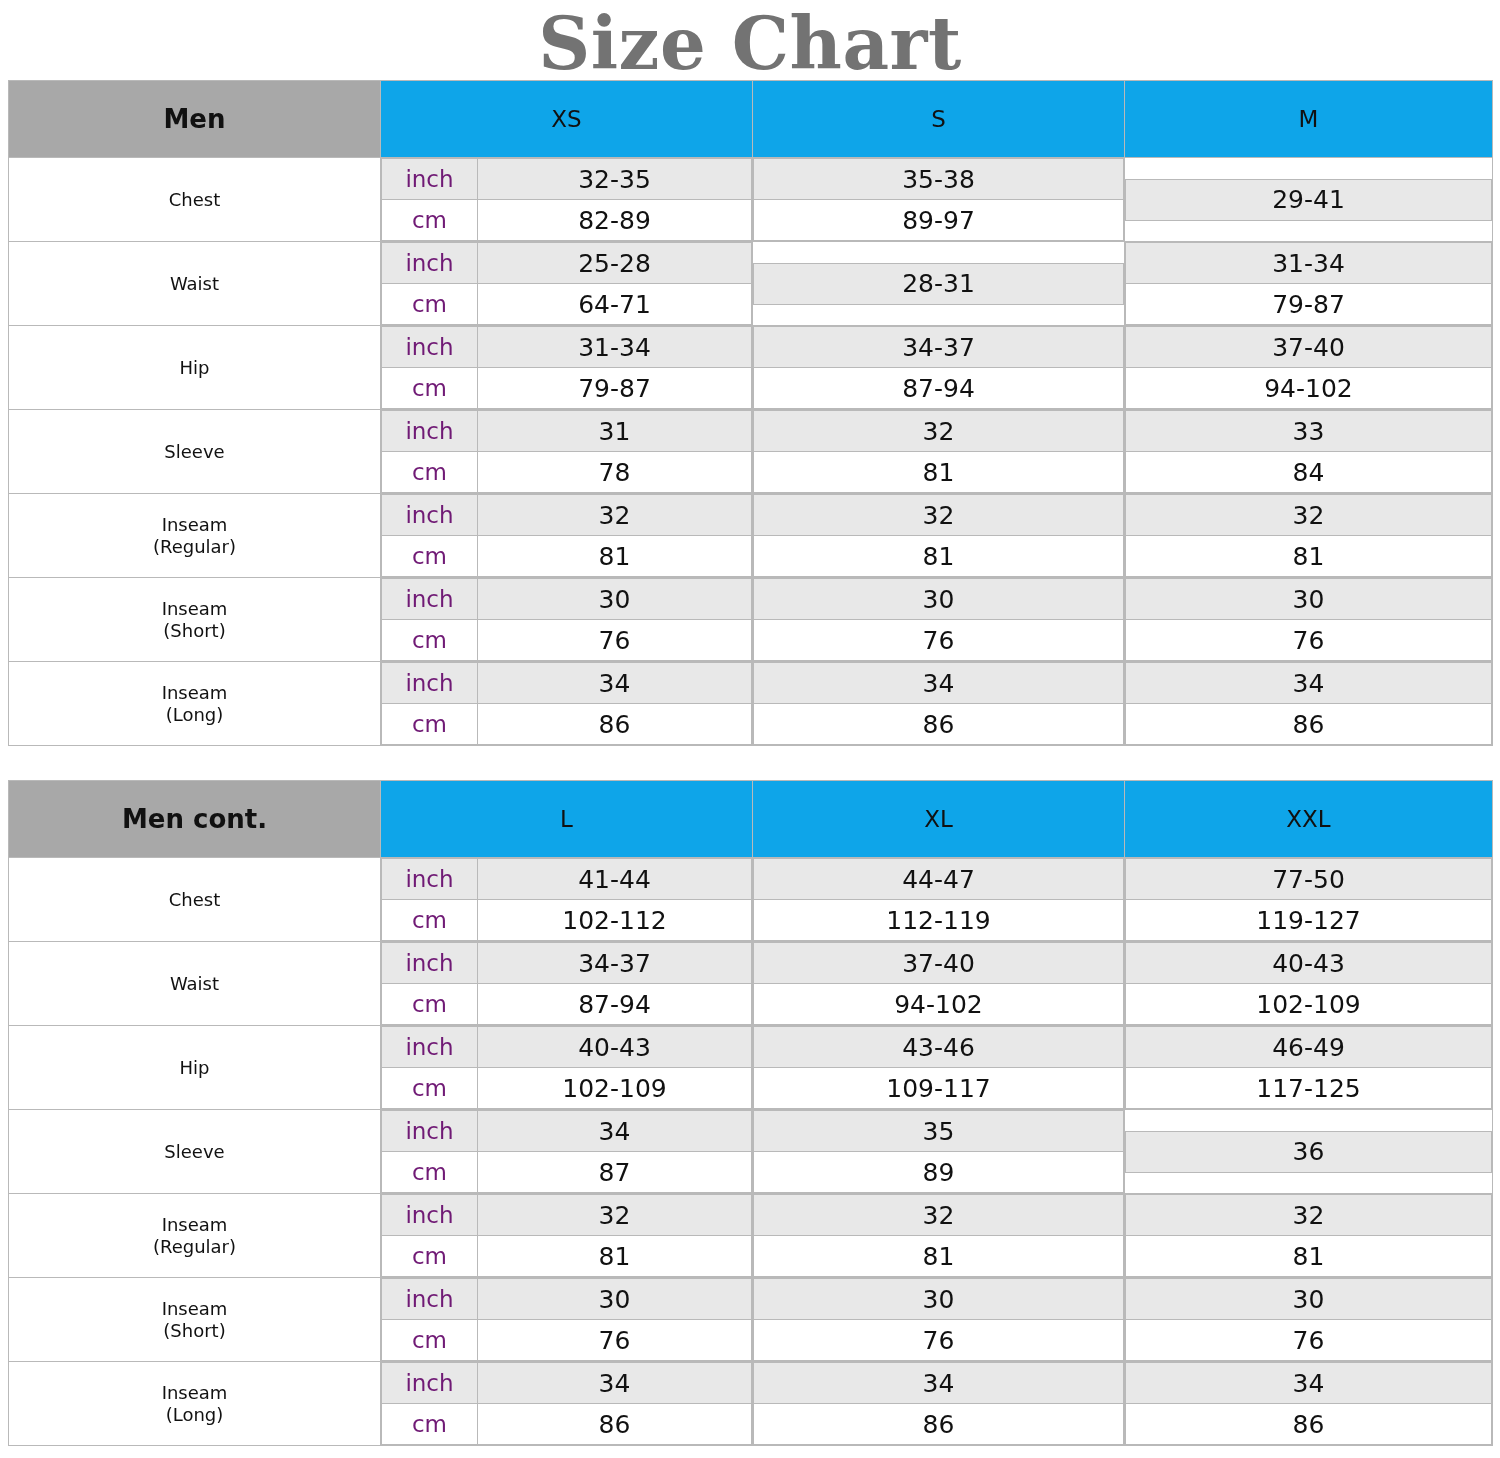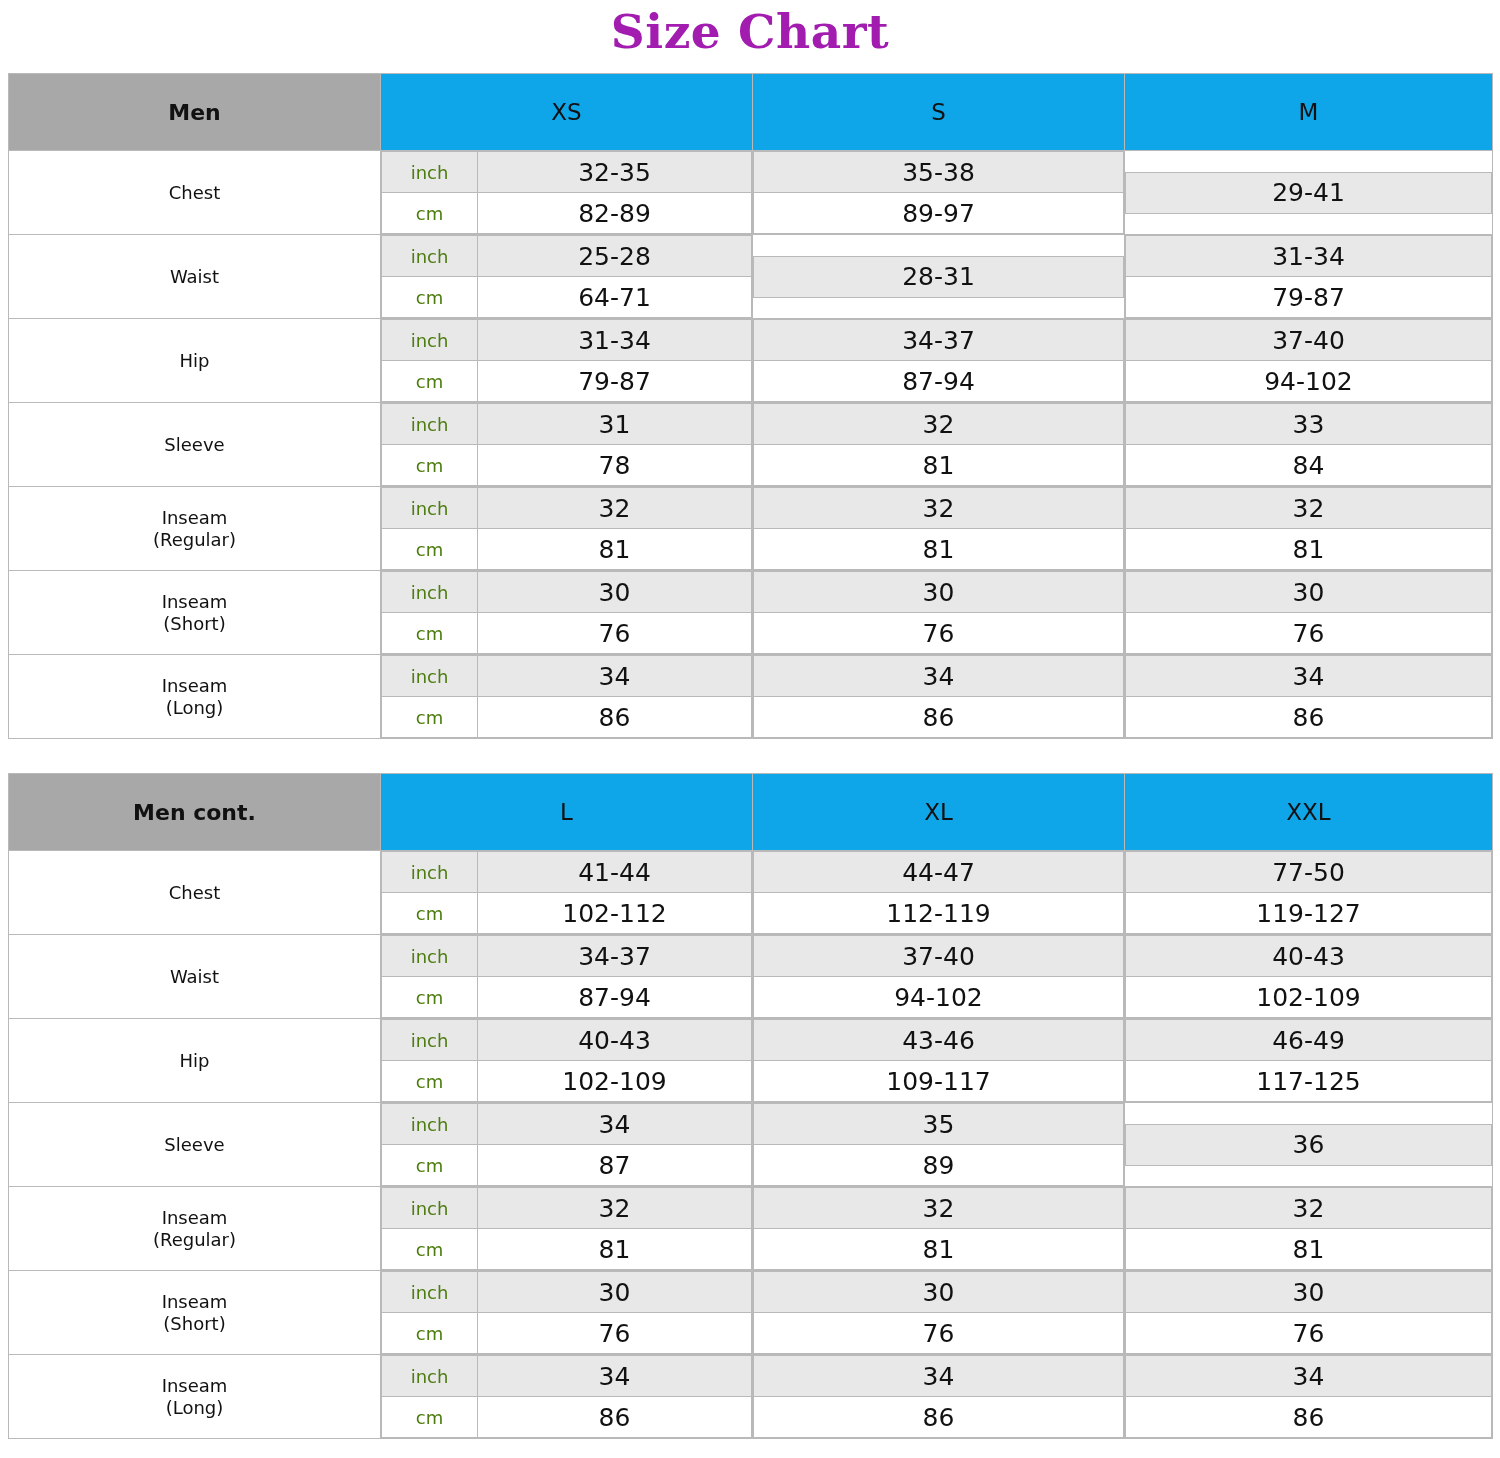--- a/index.html
+++ b/index.html
@@ -18,62 +18,61 @@
     width: 1500px;
     height: 1458px;
     box-sizing: border-box;
     padding: 0 8px;
     position: relative;
   }
   .title {
     text-align: center;
     font-family: "DejaVu Serif", "Liberation Serif", serif;
     font-weight: bold;
-    font-size: 47px;
-    color: #a21caf;
+    font-size: 72px;
+    color: #737373;
     letter-spacing: 0.5px;
     line-height: 1;
     padding-top: 8px;
-    padding-bottom: 18px;
   }
   table.size-table {
     border-collapse: collapse;
     width: 1484px;
     table-layout: fixed;
     margin: 0 auto;
   }
   table.size-table td, table.size-table th {
     border: 1px solid #b9b9b9;
     padding: 0;
     text-align: center;
     vertical-align: middle;
   }
   .hdr-label {
     background: #a8a8a8;
     font-weight: bold;
-    font-size: 22px;
+    font-size: 26px;
     color: #111;
     height: 76px;
   }
   .hdr-size {
     background: #0ea5e9;
     font-size: 23px;
     font-weight: normal;
     color: #111;
     height: 76px;
   }
   .row-label {
     font-size: 18px;
     color: #111;
     line-height: 1.18;
     height: 80px;
   }
   .unit-cell {
-    font-size: 18px;
-    color: #4d7c0f;
+    font-size: 23px;
+    color: #701a75;
     width: 88px;
     text-align: left;
     padding-left: 14px;
     height: 40px;
     box-sizing: border-box;
   }
   .val-cell {
     font-size: 25px;
     color: #111;
     height: 40px;

